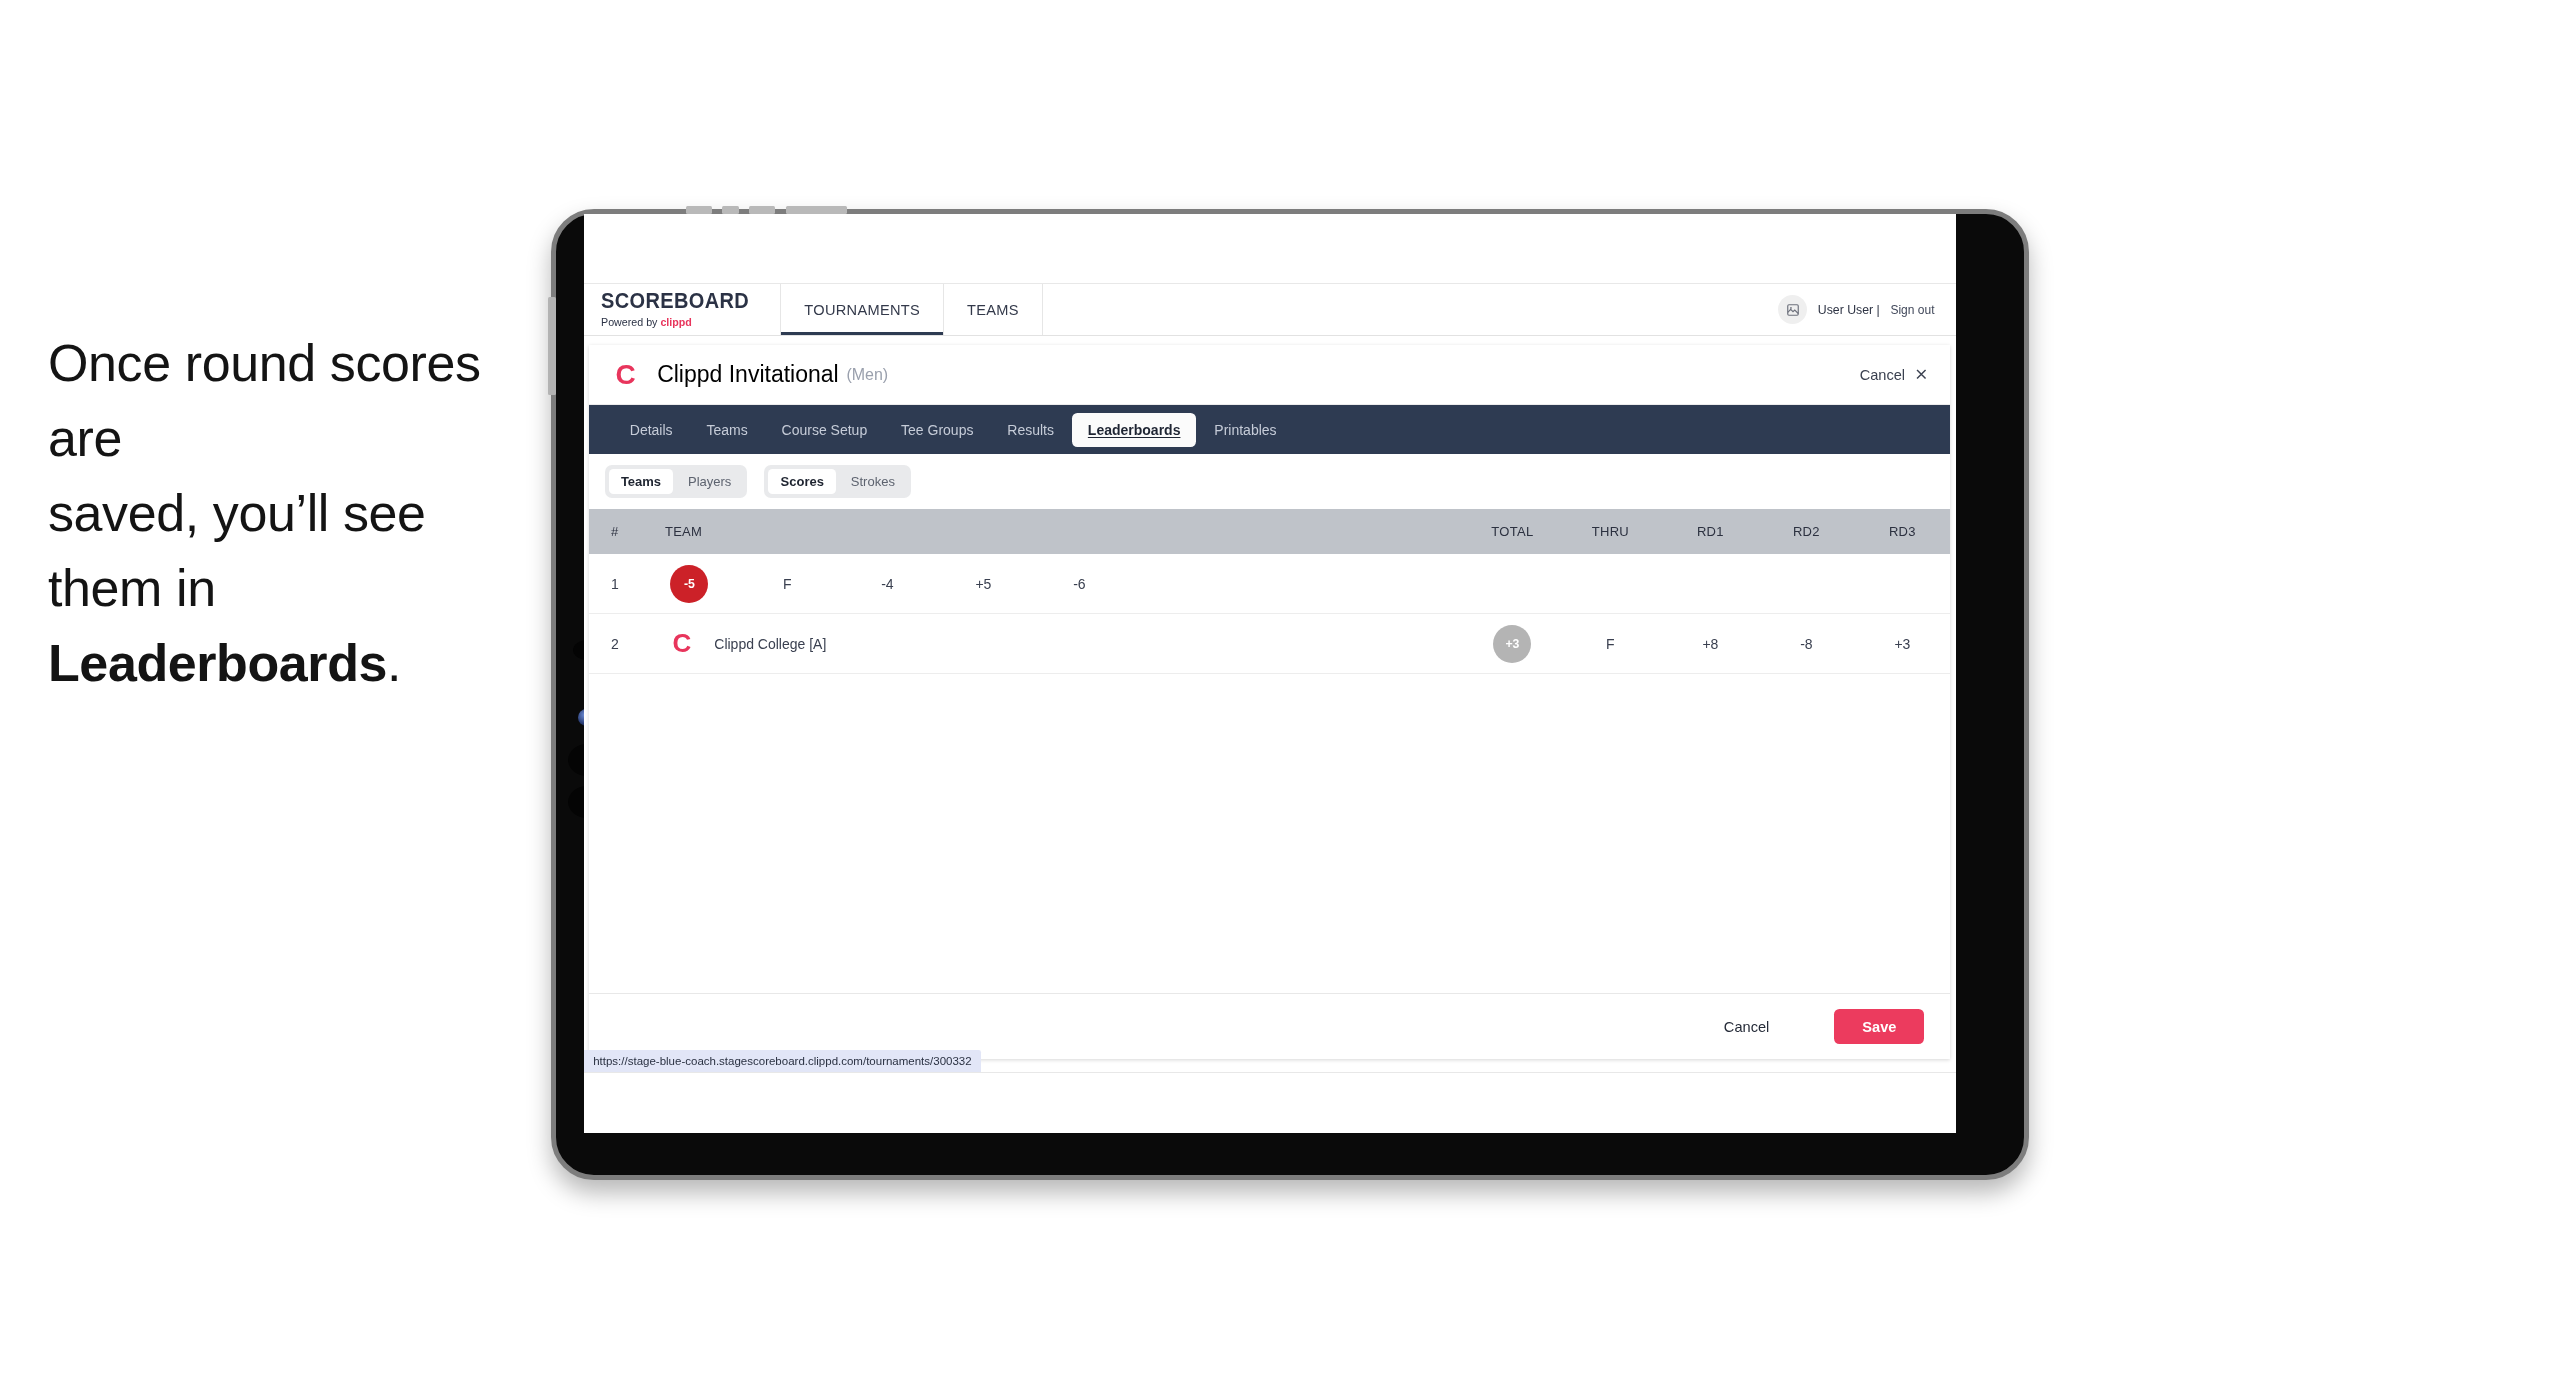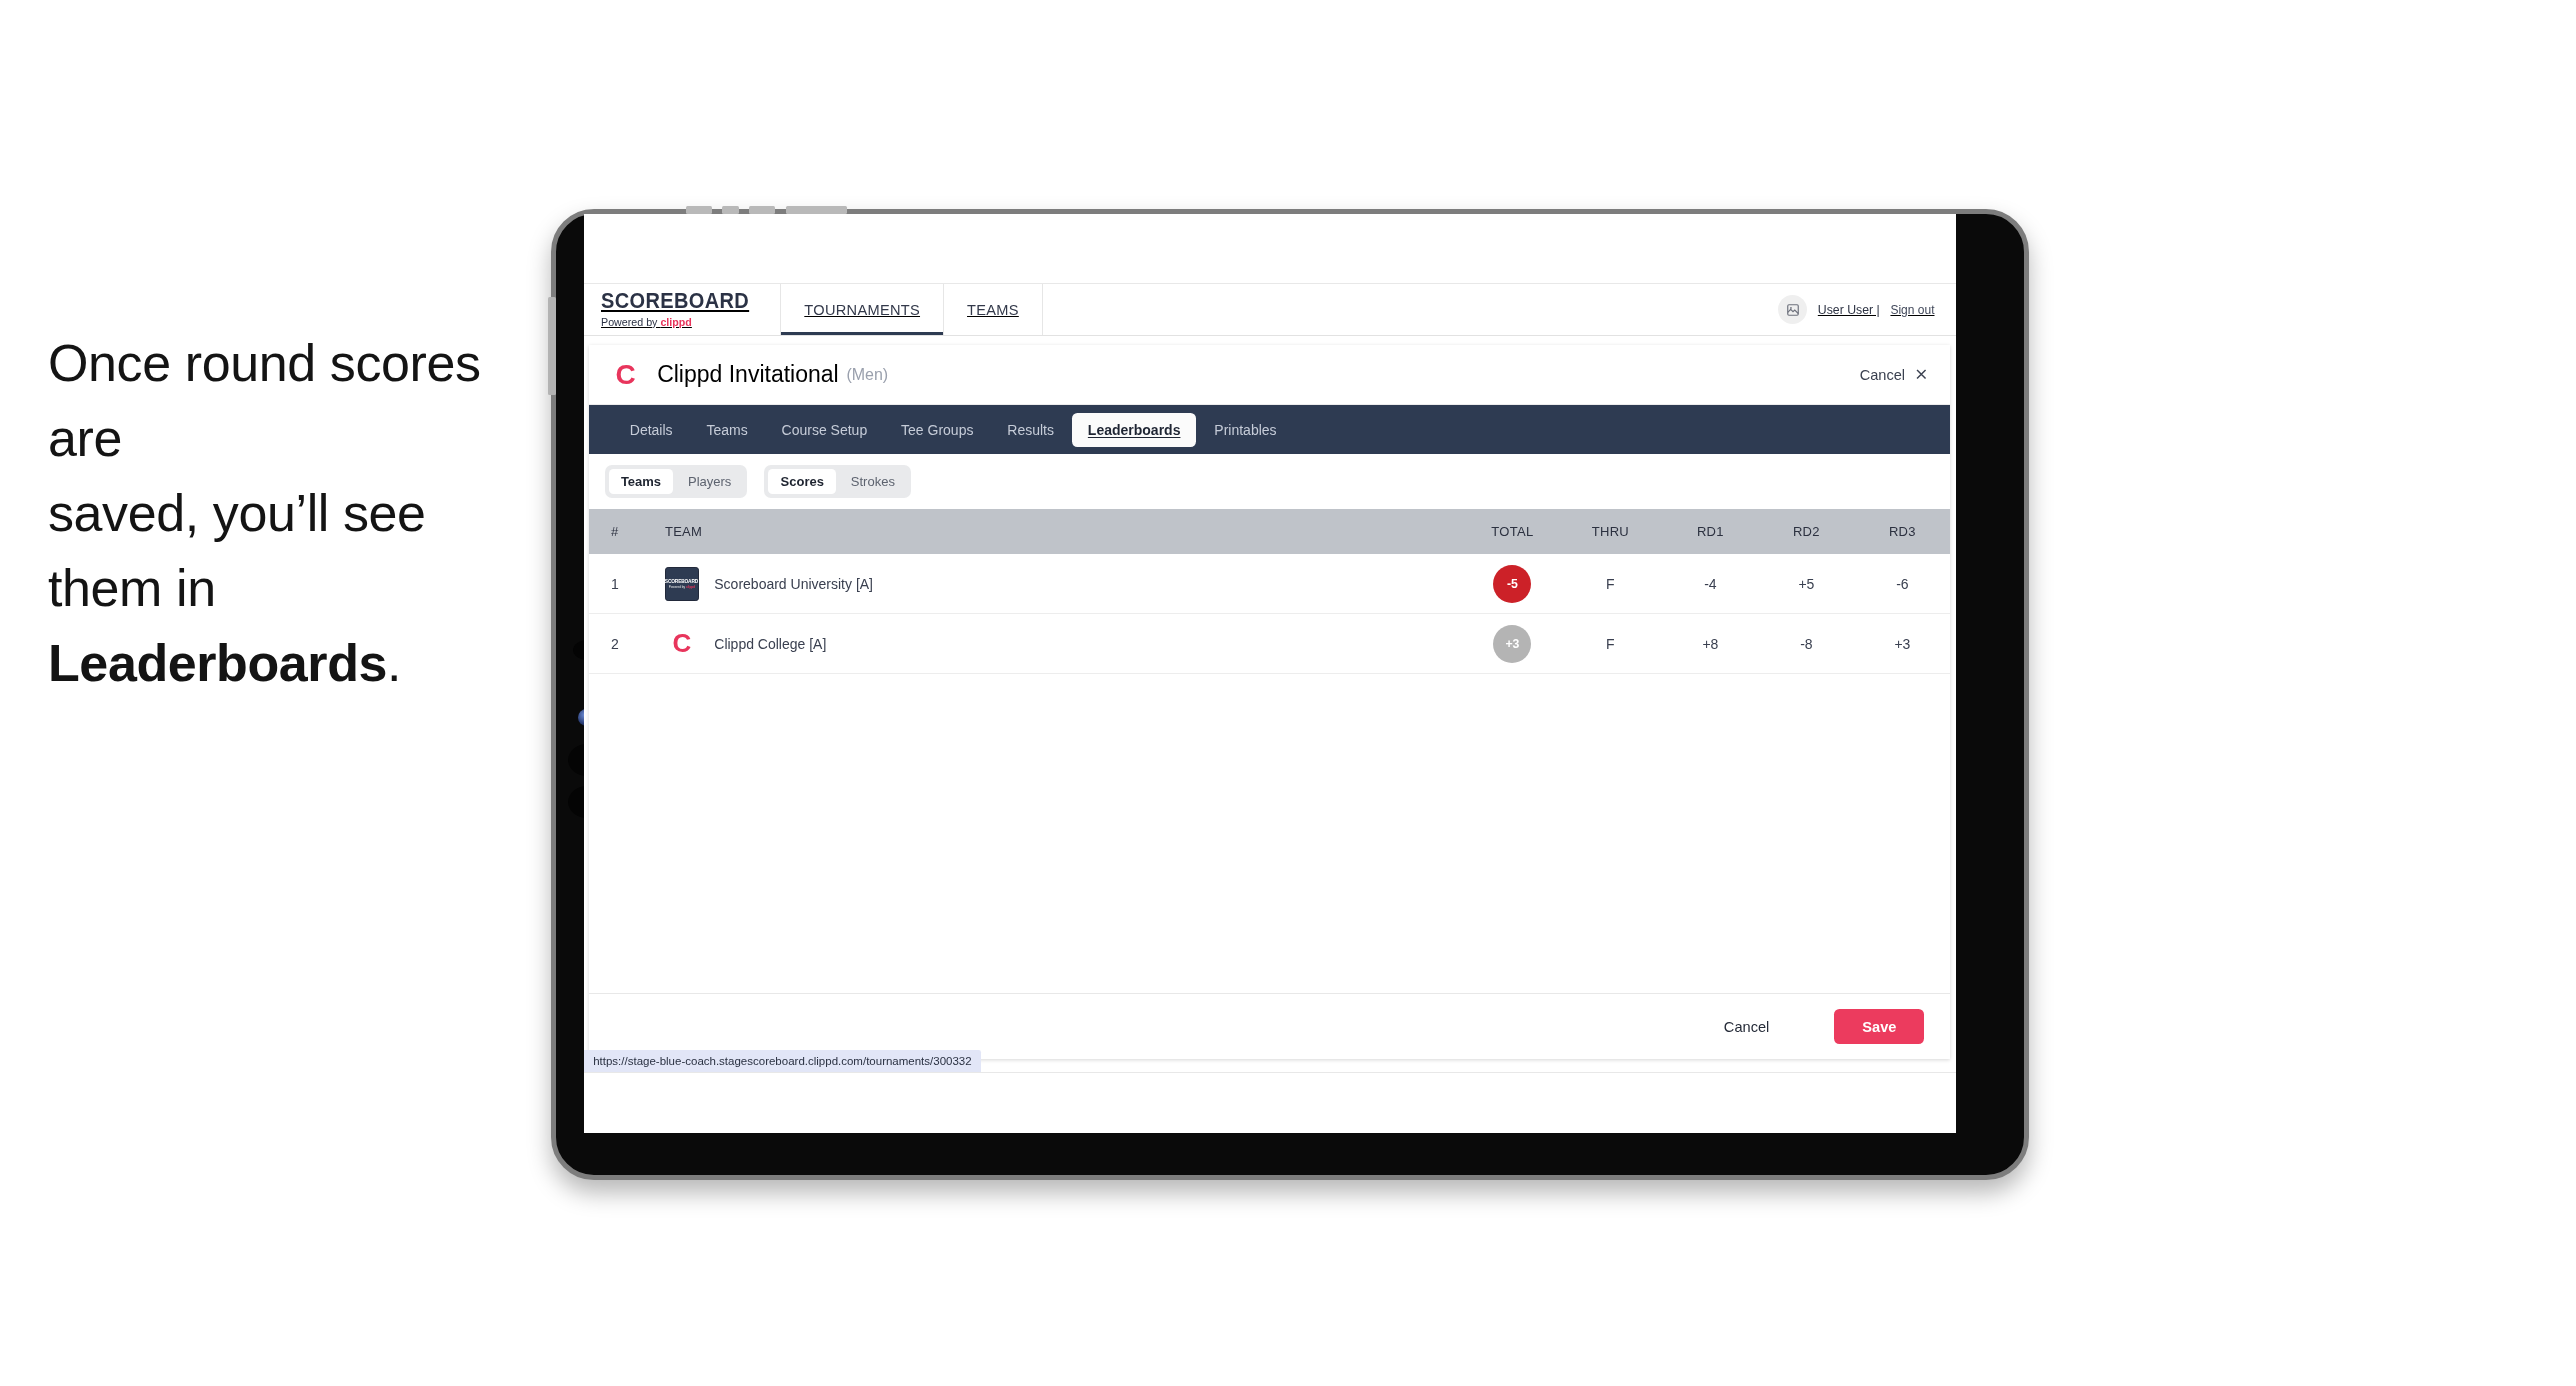--- a/index.html
+++ b/index.html
@@ -49,21 +49,20 @@
     position: absolute; left: 28px; top: 0px;
     width: 1372px; height: 919px;
     background: #ffffff;
     overflow: hidden;
   }
   #viewport {
     position: absolute; left: 0; top: 70px;
     width: 1372px; height: 788px;
     background: #fff;
     box-shadow: 0 0 0 0.8px #e3e3e3;
-    text-decoration: underline;
   }
 
   
   #appbar {
     position: relative; height: 52px; background:#fff;
     border-bottom: 0.8px solid #e2e2e2;
     display: flex; align-items: stretch;
   }
   #brand {
     display:flex; flex-direction:column; justify-content:center;
@@ -305,27 +304,20 @@
               <div class="cell c-thru">THRU</div>
               <div class="cell c-rd">RD1</div>
               <div class="cell c-rd">RD2</div>
               <div class="cell c-rd">RD3</div>
             </div>
 
             <div class="tbody">
 
               <div class="trow">
                 <div class="c-rank">1</div>
-                <div class="c-team">
-                  <div class="teamlogo-sb">
-                    <div class="l1">SCOREBOARD</div>
-                    <div class="l2"><span>Powered by </span><b>clippd</b></div>
-                  </div>
-                  <span>Scoreboard University [A]</span>
-                </div>
                 <div class="c-total">
                   <div class="badge" style="background:#cc2128">-5</div>
                 </div>
                 <div class="c-thru">F</div>
                 <div class="c-rd">-4</div>
                 <div class="c-rd">+5</div>
                 <div class="c-rd">-6</div>
               </div>
 
               <div class="trow">

